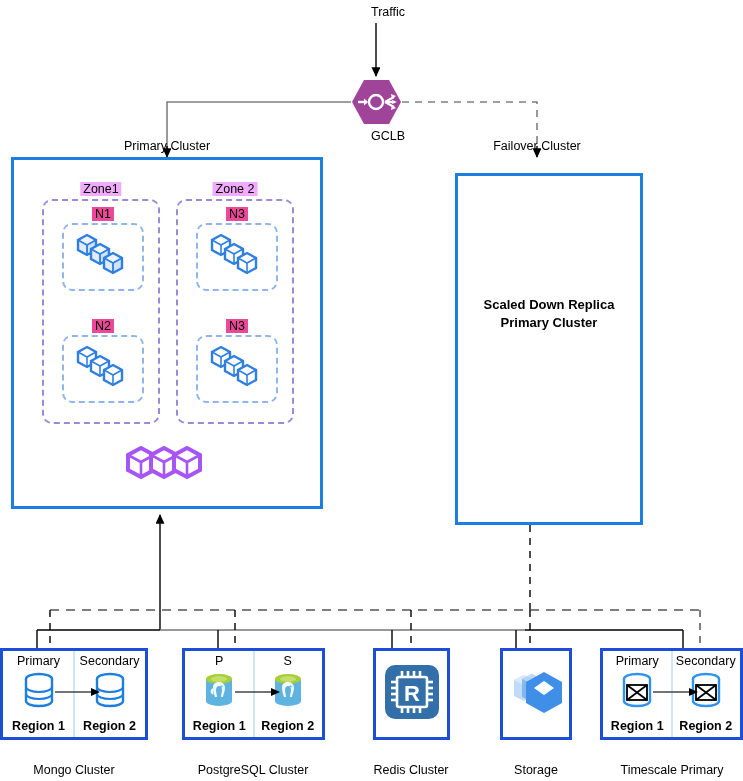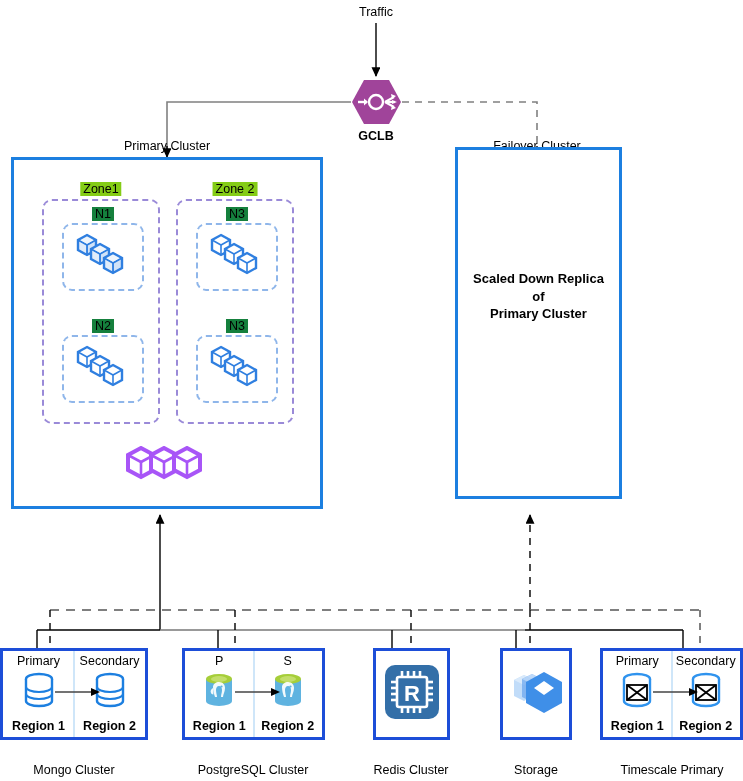--- a/index.html
+++ b/index.html
@@ -7,50 +7,50 @@
     width:743px;height:781px;
     background:#ffffff;
     font-family:"Liberation Sans", sans-serif;
     color:#000;
     position:relative;
     overflow:hidden;
   }
   .canvas{position:absolute;left:0;top:0;width:743px;height:781px;}
   svg.wires{position:absolute;left:0;top:0;width:743px;height:781px;pointer-events:none;}
 
-  .lbl{position:absolute;font-size:12.5px;line-height:1.15;white-space:nowrap;color:#000;}
+  .lbl{position:absolute;font-size:12.5px;line-height:1.15;white-space:nowrap;color:#000;margin-left:12px;}
   .lbl.c{transform:translateX(-50%);text-align:center;}
 
   
   .cluster{position:absolute;border:3px solid #1c7fe0;background:#ffffff;box-sizing:border-box;}
   #primary-cluster{left:11px;top:157px;width:312px;height:352px;}
-  #failover-cluster{left:455px;top:147px;width:167px;height:352px;}
+  #failover-cluster{left:455px;top:173px;width:188px;height:352px;}
 
   .failover-text{
     position:absolute;left:0;right:0;top:120px;
     text-align:center;font-size:13px;font-weight:bold;line-height:1.35;color:#000;
   }
 
   
   .zone{position:absolute;border:2px dashed #9a8ad8;border-radius:10px;box-sizing:border-box;}
   #zone-1{left:42px;top:199px;width:118px;height:225px;}
   #zone-2{left:176px;top:199px;width:118px;height:225px;}
   .node{position:absolute;border:2px dashed #8fb6ea;border-radius:10px;box-sizing:border-box;}
-  .zone-title{position:absolute;top:-19px;left:50%;transform:translateX(-50%);font-size:12.5px;white-space:nowrap;background:#84cc16;padding:0 3px;}
-  .node-title{position:absolute;top:-18px;left:50%;transform:translateX(-50%);font-size:12.5px;white-space:nowrap;background:#15803d;padding:0 3px;}
+  .zone-title{position:absolute;top:-19px;left:50%;transform:translateX(-50%);font-size:12.5px;white-space:nowrap;background:#f0abfc;padding:0 3px;}
+  .node-title{position:absolute;top:-18px;left:50%;transform:translateX(-50%);font-size:12.5px;white-space:nowrap;background:#ec4899;padding:0 3px;}
   .node-a{left:18px;top:22px;width:82px;height:68px;}
   .node-b{left:18px;top:134px;width:82px;height:68px;}
   .pods{position:absolute;left:50%;top:50%;transform:translate(-50%,-50%);}
 
   
   #purple-cubes{position:absolute;left:126px;top:446px;width:80px;height:34px;}
 
   
   #gclb-icon{position:absolute;left:351px;top:79px;width:51px;height:46px;}
-  #gclb-label{left:376px;top:129px;font-weight:bold;}
+  #gclb-label{left:376px;top:129px;}
   #traffic-label{left:376px;top:5px;}
 
   
   .dbbox{position:absolute;border:3px solid #1d4ed8;background:#fff;box-sizing:border-box;top:648px;height:92px;}
   #mongo-box{left:0px;width:148px;}
   #postgres-box{left:182px;width:143px;}
   #redis-box{left:373px;width:77px;}
   #storage-box{left:500px;width:72px;}
   #timescale-box{left:600px;width:143px;}
 
@@ -313,21 +313,20 @@
           <line x1="14" y1="14" x2="27" y2="7" stroke="#a855f7" stroke-width="2.6"></line>
         </g>
       </g>
     </svg>
   </div>
 
   <div class="cluster-caption" id="failover-caption">Failover Cluster</div>
   <div class="cluster" id="failover-cluster">
     <div class="failover-text">
       <div>Scaled Down Replica</div>
-      <div>of</div>
       <div>Primary Cluster</div>
     </div>
   </div>
 
   <div class="dbbox" id="mongo-box">
     <div class="split"></div>
     <div class="half l">
       <span class="role">Primary</span>
       <div class="dbicon">
         <svg width="40" height="40" viewBox="0 0 40 40">

